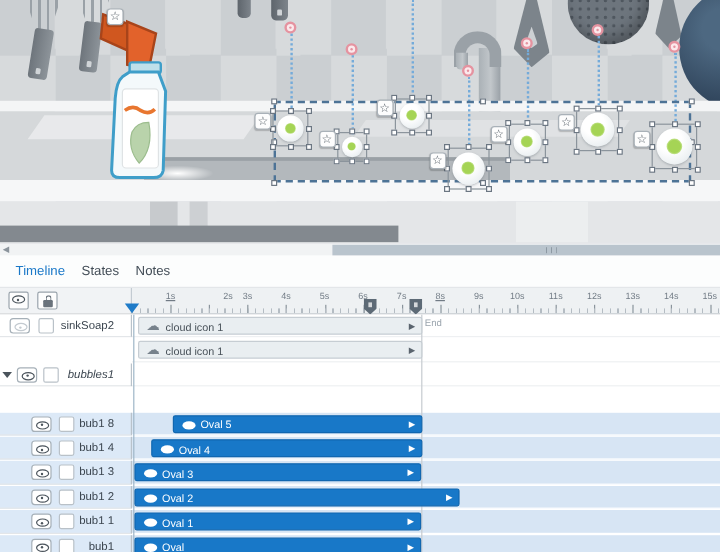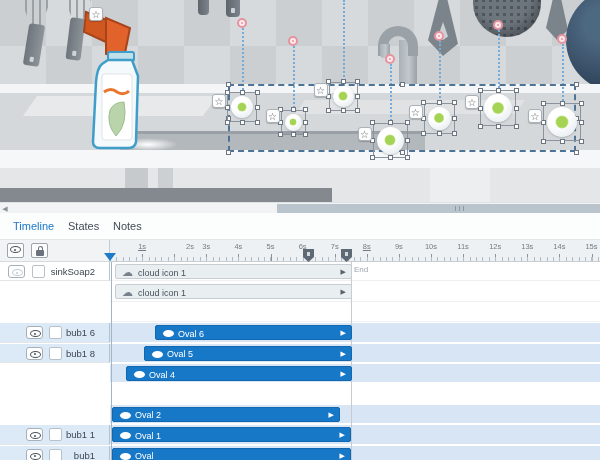--- a/index.html
+++ b/index.html
@@ -361,62 +361,78 @@
       <div class="row" style="top:20.4px;">
         <div class="cell-track">
           <div class="bar cloud" style="left:5px;width:237px;">
             <div class="cicon">☁</div>
             <div class="blabel">cloud icon 1</div>
             <div class="arrow">▶</div>
           </div>
         </div>
       </div>
       <div class="row" style="top:40.8px;">
+        <div class="cell-name">
+          <div class="grp-arrow" style="left:2px;"></div>
+          <div class="eye" style="left:14px;"></div>
+          <div class="chk" style="left:36px;"></div>
+          <div class="lname it">bubbles1</div>
+        </div>
         <div class="cell-track"></div>
       </div>
-      <div class="row sel" style="top:61.199999999999996px;">
-        <div class="cell-name">
-          <div class="eye" style="left:26px;"></div>
-          <div class="chk" style="left:49px;"></div>
-          <div class="lname">bub1 6</div>
-        </div>
-        <div class="cell-track">
-          <div class="bar oval" style="left:45px;width:197px;">
-            <div class="oicon"></div>
-            <div class="blabel">Oval 6</div>
-            <div class="arrow">▶</div>
-          </div>
-        </div>
-      </div>
       <div class="row sel" style="top:81.6px;">
         <div class="cell-name">
           <div class="eye" style="left:26px;"></div>
           <div class="chk" style="left:49px;"></div>
           <div class="lname">bub1 8</div>
         </div>
         <div class="cell-track">
           <div class="bar oval" style="left:34px;width:208px;">
             <div class="oicon"></div>
             <div class="blabel">Oval 5</div>
             <div class="arrow">▶</div>
           </div>
         </div>
       </div>
       <div class="row sel" style="top:102px;">
+        <div class="cell-name">
+          <div class="eye" style="left:26px;"></div>
+          <div class="chk" style="left:49px;"></div>
+          <div class="lname">bub1 4</div>
+        </div>
         <div class="cell-track">
           <div class="bar oval" style="left:16px;width:226px;">
             <div class="oicon"></div>
             <div class="blabel">Oval 4</div>
             <div class="arrow">▶</div>
           </div>
         </div>
       </div>
+      <div class="row sel" style="top:122.39999999999999px;">
+        <div class="cell-name">
+          <div class="eye" style="left:26px;"></div>
+          <div class="chk" style="left:49px;"></div>
+          <div class="lname">bub1 3</div>
+        </div>
+        <div class="cell-track">
+          <div class="bar oval" style="left:2px;width:239px;">
+            <div class="oicon"></div>
+            <div class="blabel">Oval 3</div>
+            <div class="arrow">▶</div>
+          </div>
+        </div>
+      </div>
       <div class="row sel" style="top:142.79999999999998px;">
-        <div class="cell-track">
-          <div class="bar oval" style="left:2px;width:228px;">
+        <div class="cell-name">
+          <div class="eye" style="left:26px;"></div>
+          <div class="chk" style="left:49px;"></div>
+          <div class="lname">bub1 2</div>
+        </div>
+        <div class="cell-track">
+          <div class="bar oval" style="left:2px;width:271px;">
             <div class="oicon"></div>
             <div class="blabel">Oval 2</div>
             <div class="arrow">▶</div>
           </div>
         </div>
       </div>
       <div class="row sel" style="top:163.2px;">
         <div class="cell-name">
           <div class="eye" style="left:26px;"></div>
           <div class="chk" style="left:49px;"></div>

